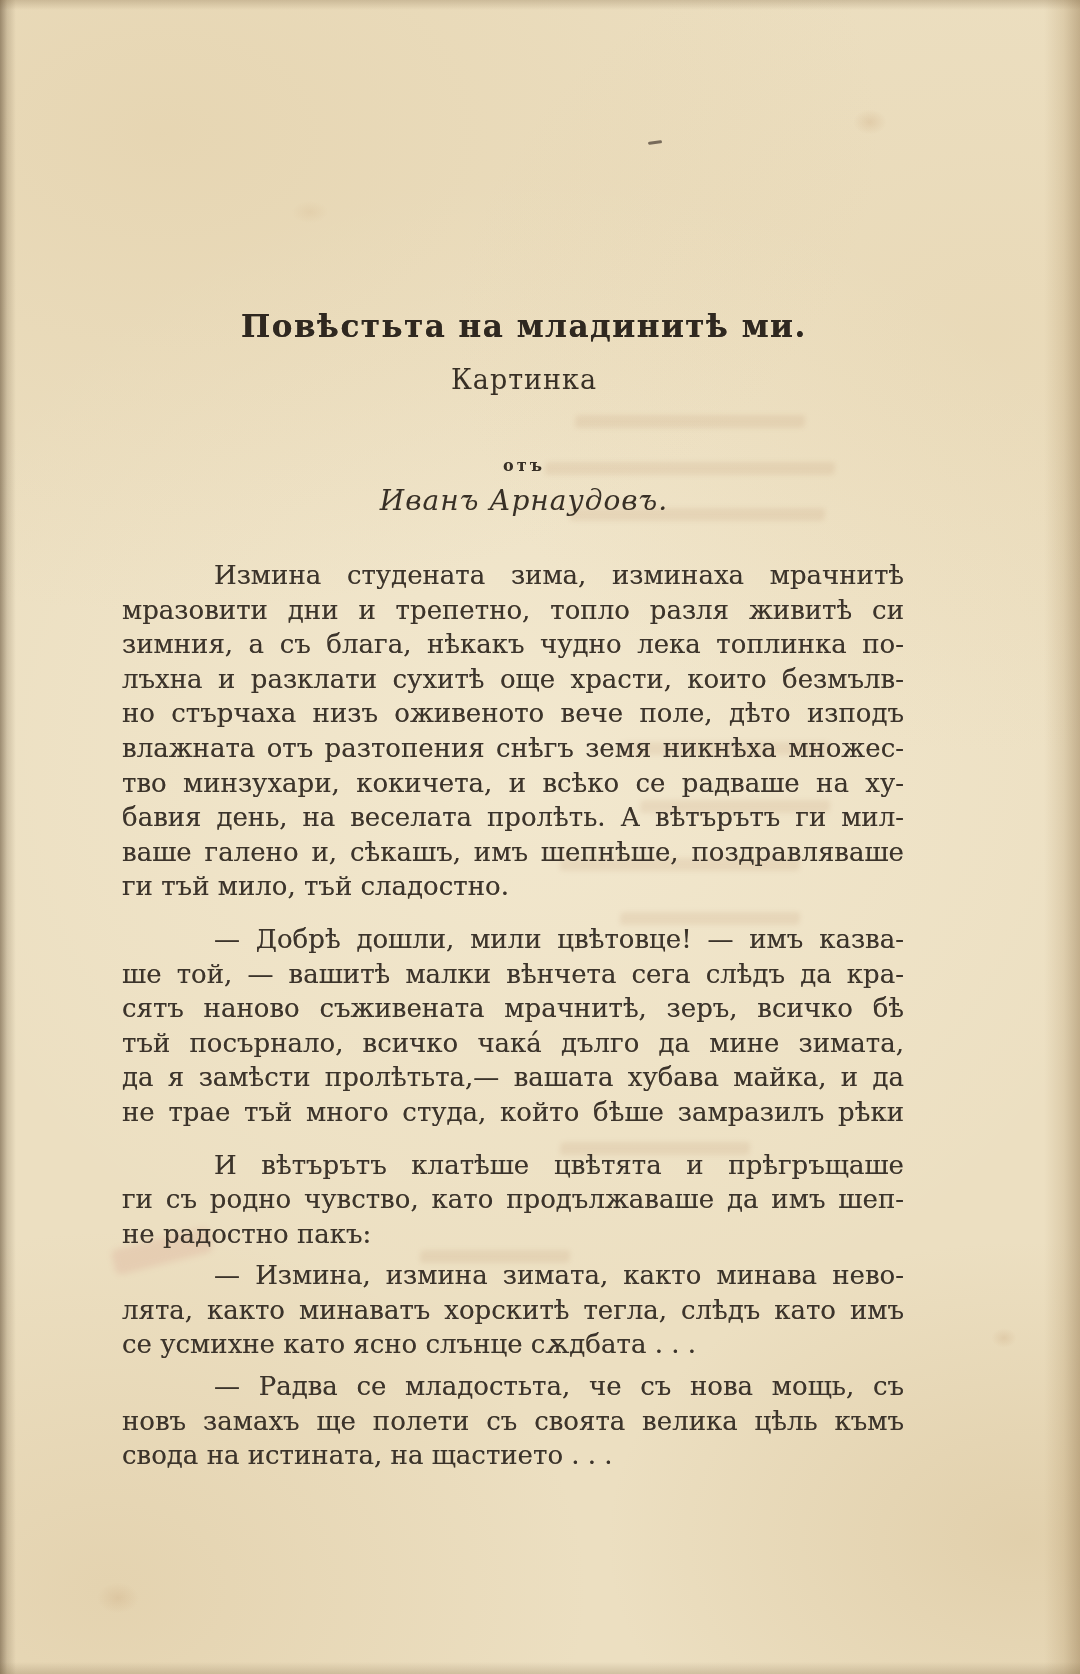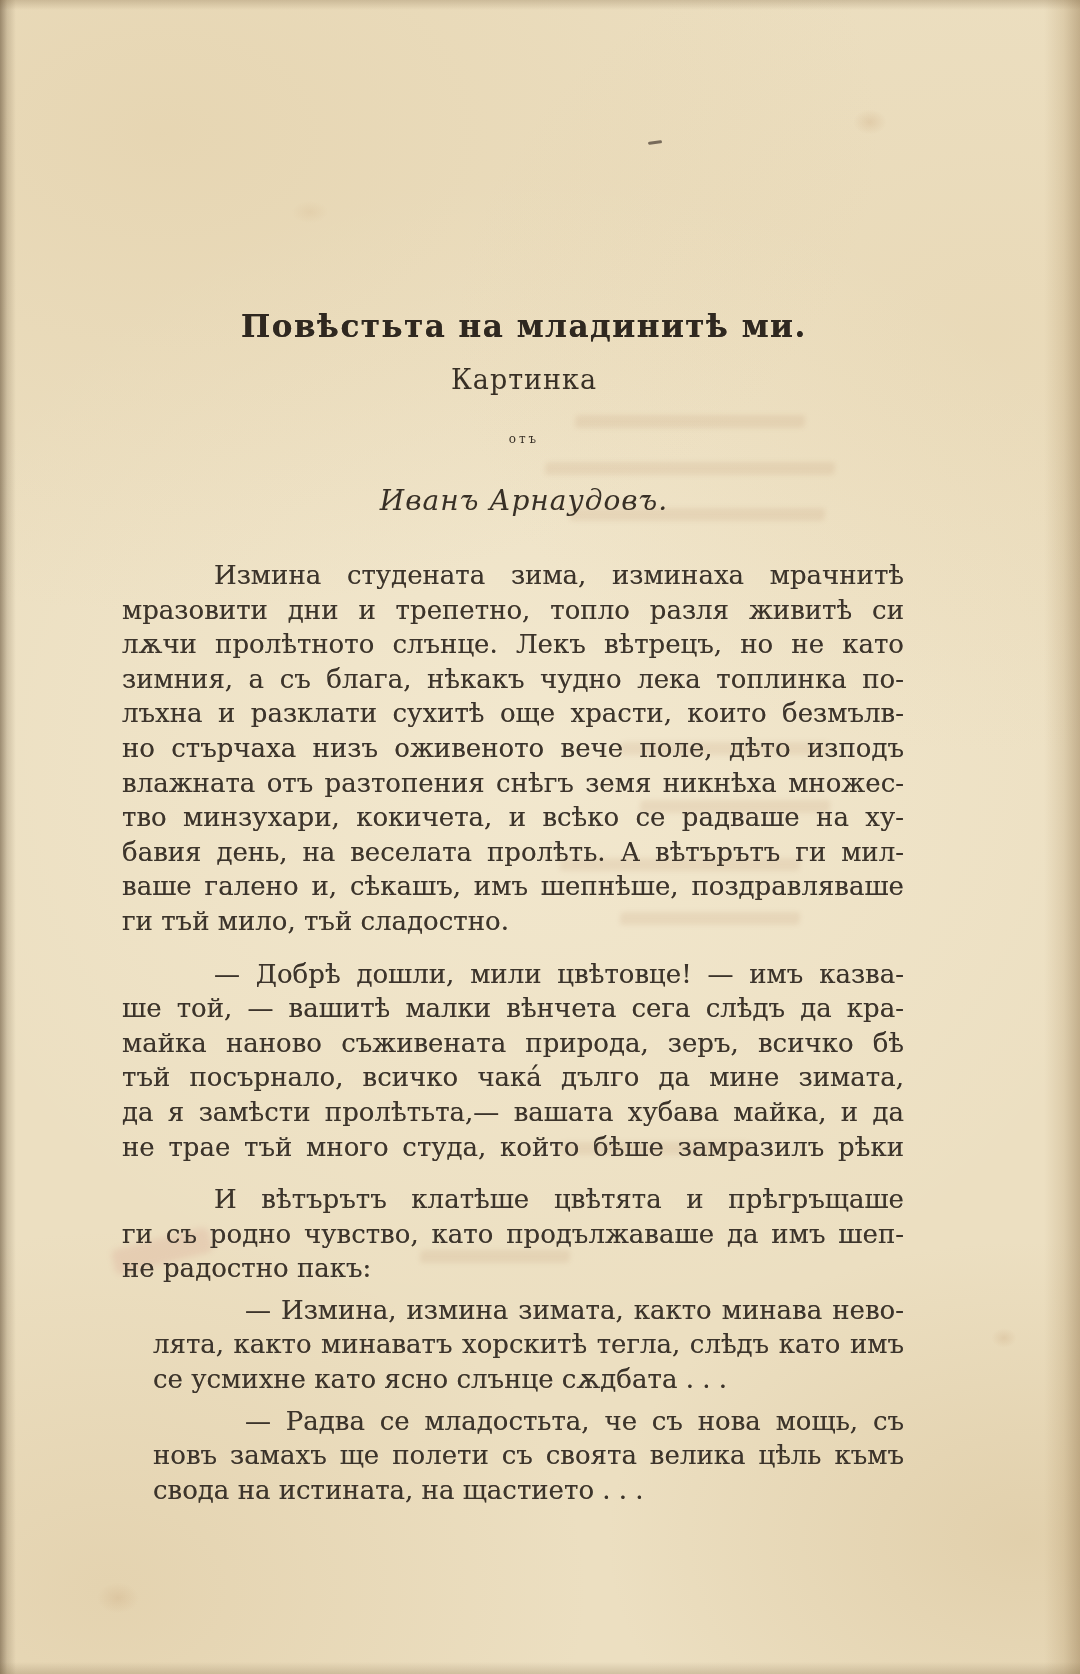--- a/index.html
+++ b/index.html
@@ -41,32 +41,32 @@
   }
 
   .header { position: absolute; left: 133px; width: 782px; text-align: center; color: #383026; }
   .title {
     top: 308px;
     font-size: 31px; font-weight: bold; letter-spacing: 1.5px;
     color: #2f2820;
     text-shadow: 0 0 0.6px rgba(47,40,32,0.7);
   }
   .subtitle { top: 364px; font-size: 27px; letter-spacing: 1px; }
-  .byline-label { top: 432px; font-size: 12px; font-weight: normal; letter-spacing: 3px; }
+  .byline-label { top: 456px; font-size: 16px; font-weight: bold; letter-spacing: 3px; }
   .author { top: 484px; font-size: 28px; font-style: italic; letter-spacing: 1px; }
 
   .body-text {
     position: absolute; left: 122px; top: 558px; width: 782px;
     font-size: 26px; line-height: 34.6px;
     color: #3c342b;
     text-shadow: 0 0 0.5px rgba(60,52,43,0.55);
   }
   .par { margin: 0; }
   .par + .par { margin-top: 18px; }
-  .par:nth-child(n+4) { margin-top: 7px; margin-left: 31px; }
+  .par:nth-child(n+4) { margin-top: 7px; }
   .line { text-align: justify; text-align-last: justify; }
   .line.first { text-indent: 92px; }
   .line.last { text-align-last: left; }
 
   .ink-speck {
     position: absolute; left: 648px; top: 141px; width: 14px; height: 3px;
     background: #51463a; border-radius: 2px; opacity: 0.75;
     transform: rotate(-7deg);
   }
   .ghost {
@@ -100,34 +100,33 @@
 
   <div class="header title">Повѣстьта на младинитѣ ми.</div>
   <div class="header subtitle">Картинка</div>
   <div class="header byline-label">отъ</div>
   <div class="header author">Иванъ Арнаудовъ.</div>
 
   <div class="body-text" style="color: rgb(60, 52, 43);">
       <div class="par">
         <div class="line first">Измина студената зима, изминаха мрачнитѣ</div>
         <div class="line">мразовити дни и трепетно, топло разля живитѣ си</div>
-        <div class="line">лѫчи пролѣтното слънце. Лекъ вѣтрецъ, но не като</div>
         <div class="line">зимния, а съ блага, нѣкакъ чудно лека топлинка по-</div>
         <div class="line">лъхна и разклати сухитѣ още храсти, които безмълв-</div>
         <div class="line">но стърчаха низъ оживеното вече поле, дѣто изподъ</div>
         <div class="line">влажната отъ разтопения снѣгъ земя никнѣха множес-</div>
         <div class="line">тво минзухари, кокичета, и всѣко се радваше на ху-</div>
         <div class="line">бавия день, на веселата пролѣть. А вѣтърътъ ги мил-</div>
         <div class="line">ваше галено и, сѣкашъ, имъ шепнѣше, поздравляваше</div>
         <div class="line last">ги тъй мило, тъй сладостно.</div>
       </div>
       <div class="par">
         <div class="line first">— Добрѣ дошли, мили цвѣтовце! — имъ казва-</div>
         <div class="line">ше той, — вашитѣ малки вѣнчета сега слѣдъ да кра-</div>
-        <div class="line">майка наново съживената природа, зеръ, всичко бѣ</div>
+        <div class="line">сятъ наново съживената мрачнитѣ, зеръ, всичко бѣ</div>
         <div class="line">тъй посърнало, всичко чакá дълго да мине зимата,</div>
         <div class="line">да я замѣсти пролѣтьта,— вашата хубава майка, и да</div>
         <div class="line">не трае тъй много студа, който бѣше замразилъ рѣки</div>
       </div>
       <div class="par">
         <div class="line first">И вѣтърътъ клатѣше цвѣтята и прѣгръщаше</div>
         <div class="line">ги съ родно чувство, като продължаваше да имъ шеп-</div>
         <div class="line last">не радостно пакъ:</div>
       </div>
       <div class="par">

